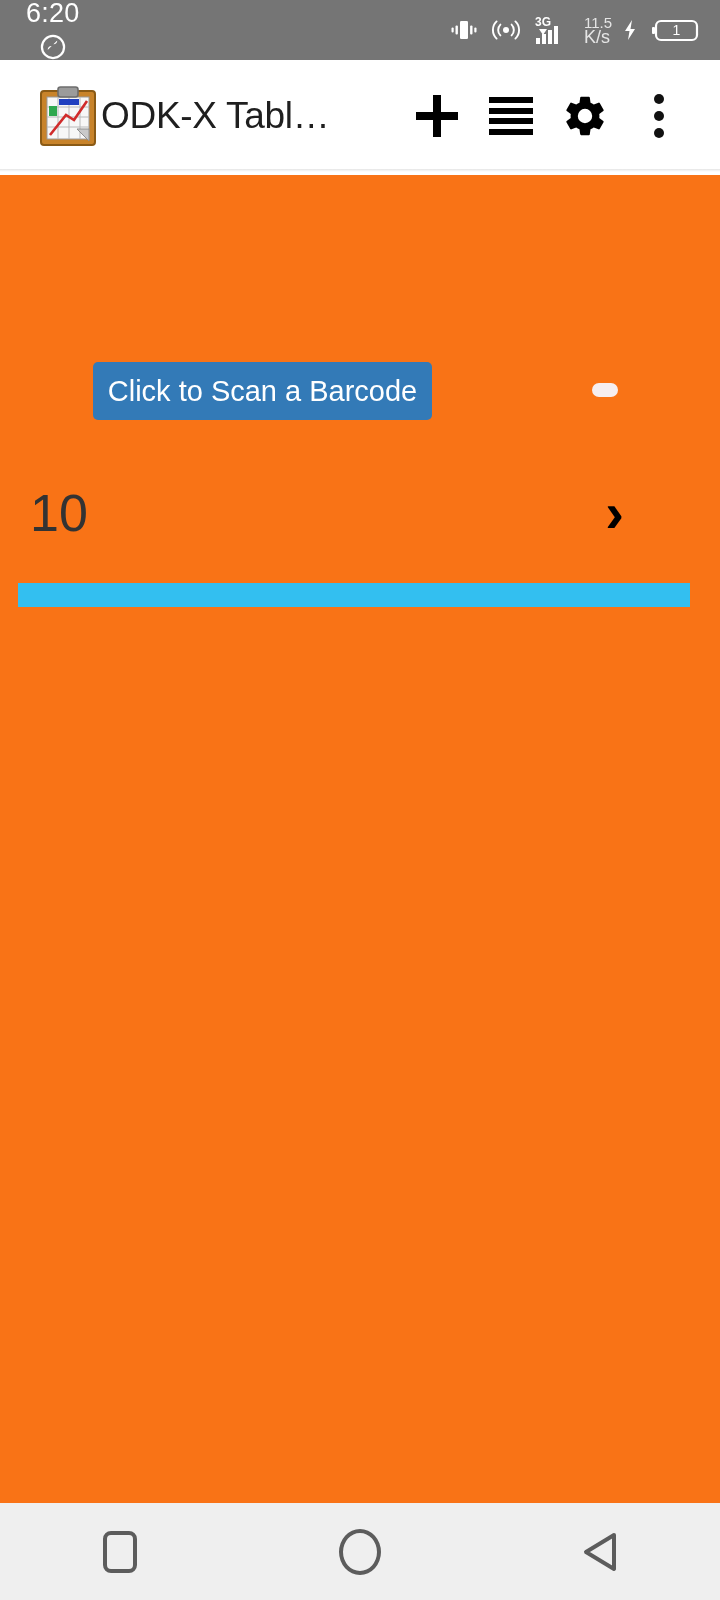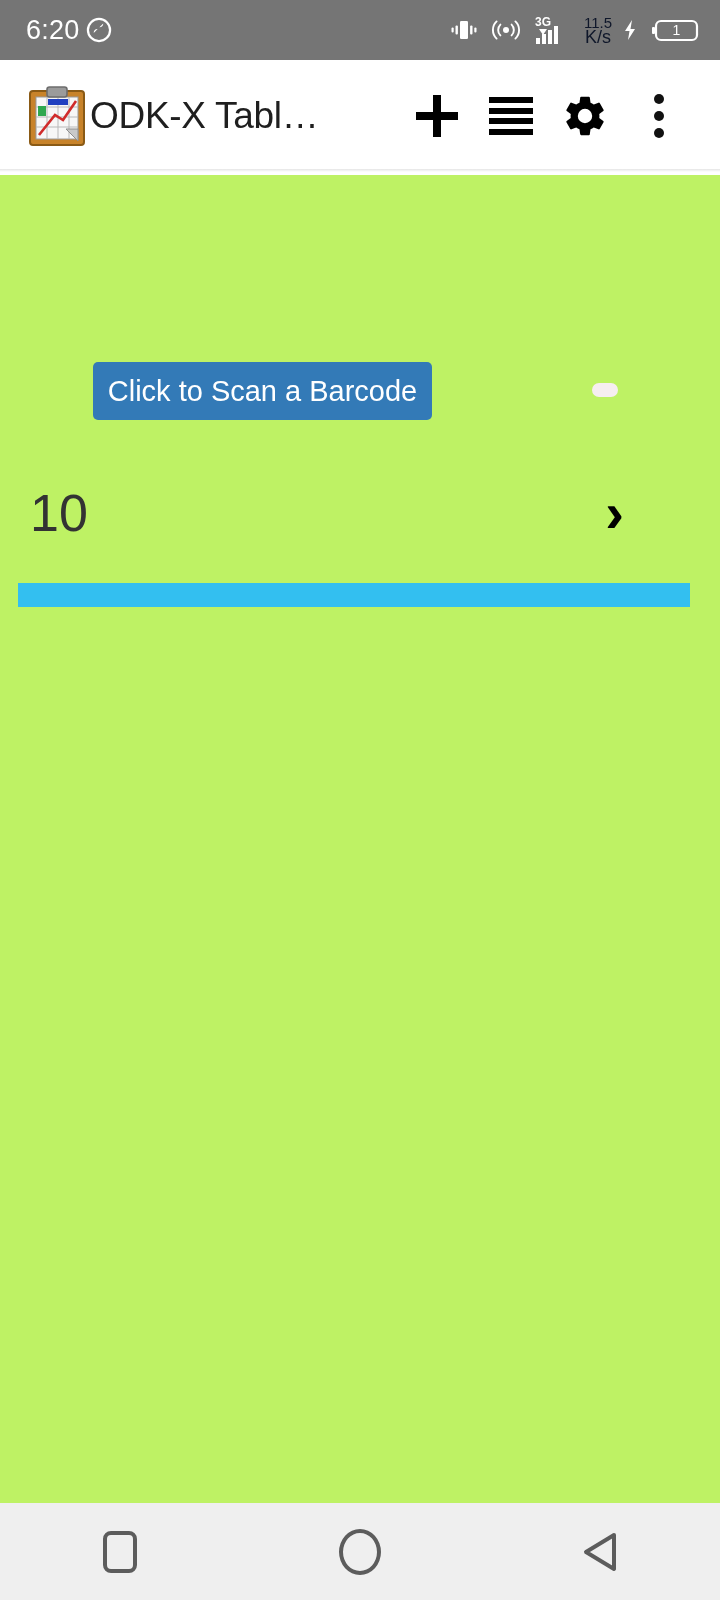--- a/index.html
+++ b/index.html
@@ -17,41 +17,41 @@
 
   
   #status-bar {
     position:absolute; top:0; left:0;
     width:720px; height:60px;
     background:#757575;
     display:flex; align-items:center;
     justify-content:space-between;
     padding:0 20px 0 26px;
   }
-  .status-left { display:flex; align-items:center; gap:6px; }
+  .status-left { display:flex; align-items:center; gap:6px;flex-direction:column; }
   .status-time {
     color:#ffffff; font-size:27px; font-weight:400;
     letter-spacing:0.2px; line-height:1;
   }
   .status-right { display:flex; align-items:center; gap:11px; }
   .sb-icon { display:block; }
 
   .net-speed {
-    color:#0f172a; font-size:15px; line-height:14px;
-    text-align:center; font-weight:400;
+    color:#e5e5e5; font-size:15px; line-height:14px;
+    font-weight:400;
   }
   .net-speed .unit { display:block; font-size:18px; line-height:15px; }
 
   
   #app-bar {
     position:absolute; top:60px; left:0;
     width:720px; height:112px;
     background:#ffffff;
     display:flex; align-items:center;
-    padding-left:28px; padding-right:24px;
+    padding-left:39px; padding-right:24px;
   }
   #app-bar:after {
     content:""; position:absolute; left:0; right:0; bottom:0;
     height:3px;
     background:linear-gradient(to bottom, rgba(0,0,0,0.10), rgba(0,0,0,0));
   }
   .app-icon { width:58px; height:62px; flex:0 0 auto; margin-right:4px; }
   .app-title {
     font-size:37px; color:#1f1f1f; font-weight:400;
     white-space:nowrap; letter-spacing:-0.3px;
@@ -77,21 +77,21 @@
 
   .dots { width:10px; height:44px;
     display:flex; flex-direction:column; justify-content:space-between;
     align-items:center; }
   .dots i { display:block; width:10px; height:10px; border-radius:50%; background:#111; }
 
   
   #content {
     position:absolute; top:175px; left:0;
     width:720px; height:1328px;
-    background:#bef264;
+    background:#f97316;
   }
   #scan-barcode-button {
     position:absolute; left:93px; top:187px;
     width:339px; height:58px;
     background:#337ab7;
     color:#ffffff;
     border:none; border-radius:5px;
     font-family:"Liberation Sans", sans-serif;
     font-size:29px; line-height:58px;
     text-align:center; cursor:pointer;

